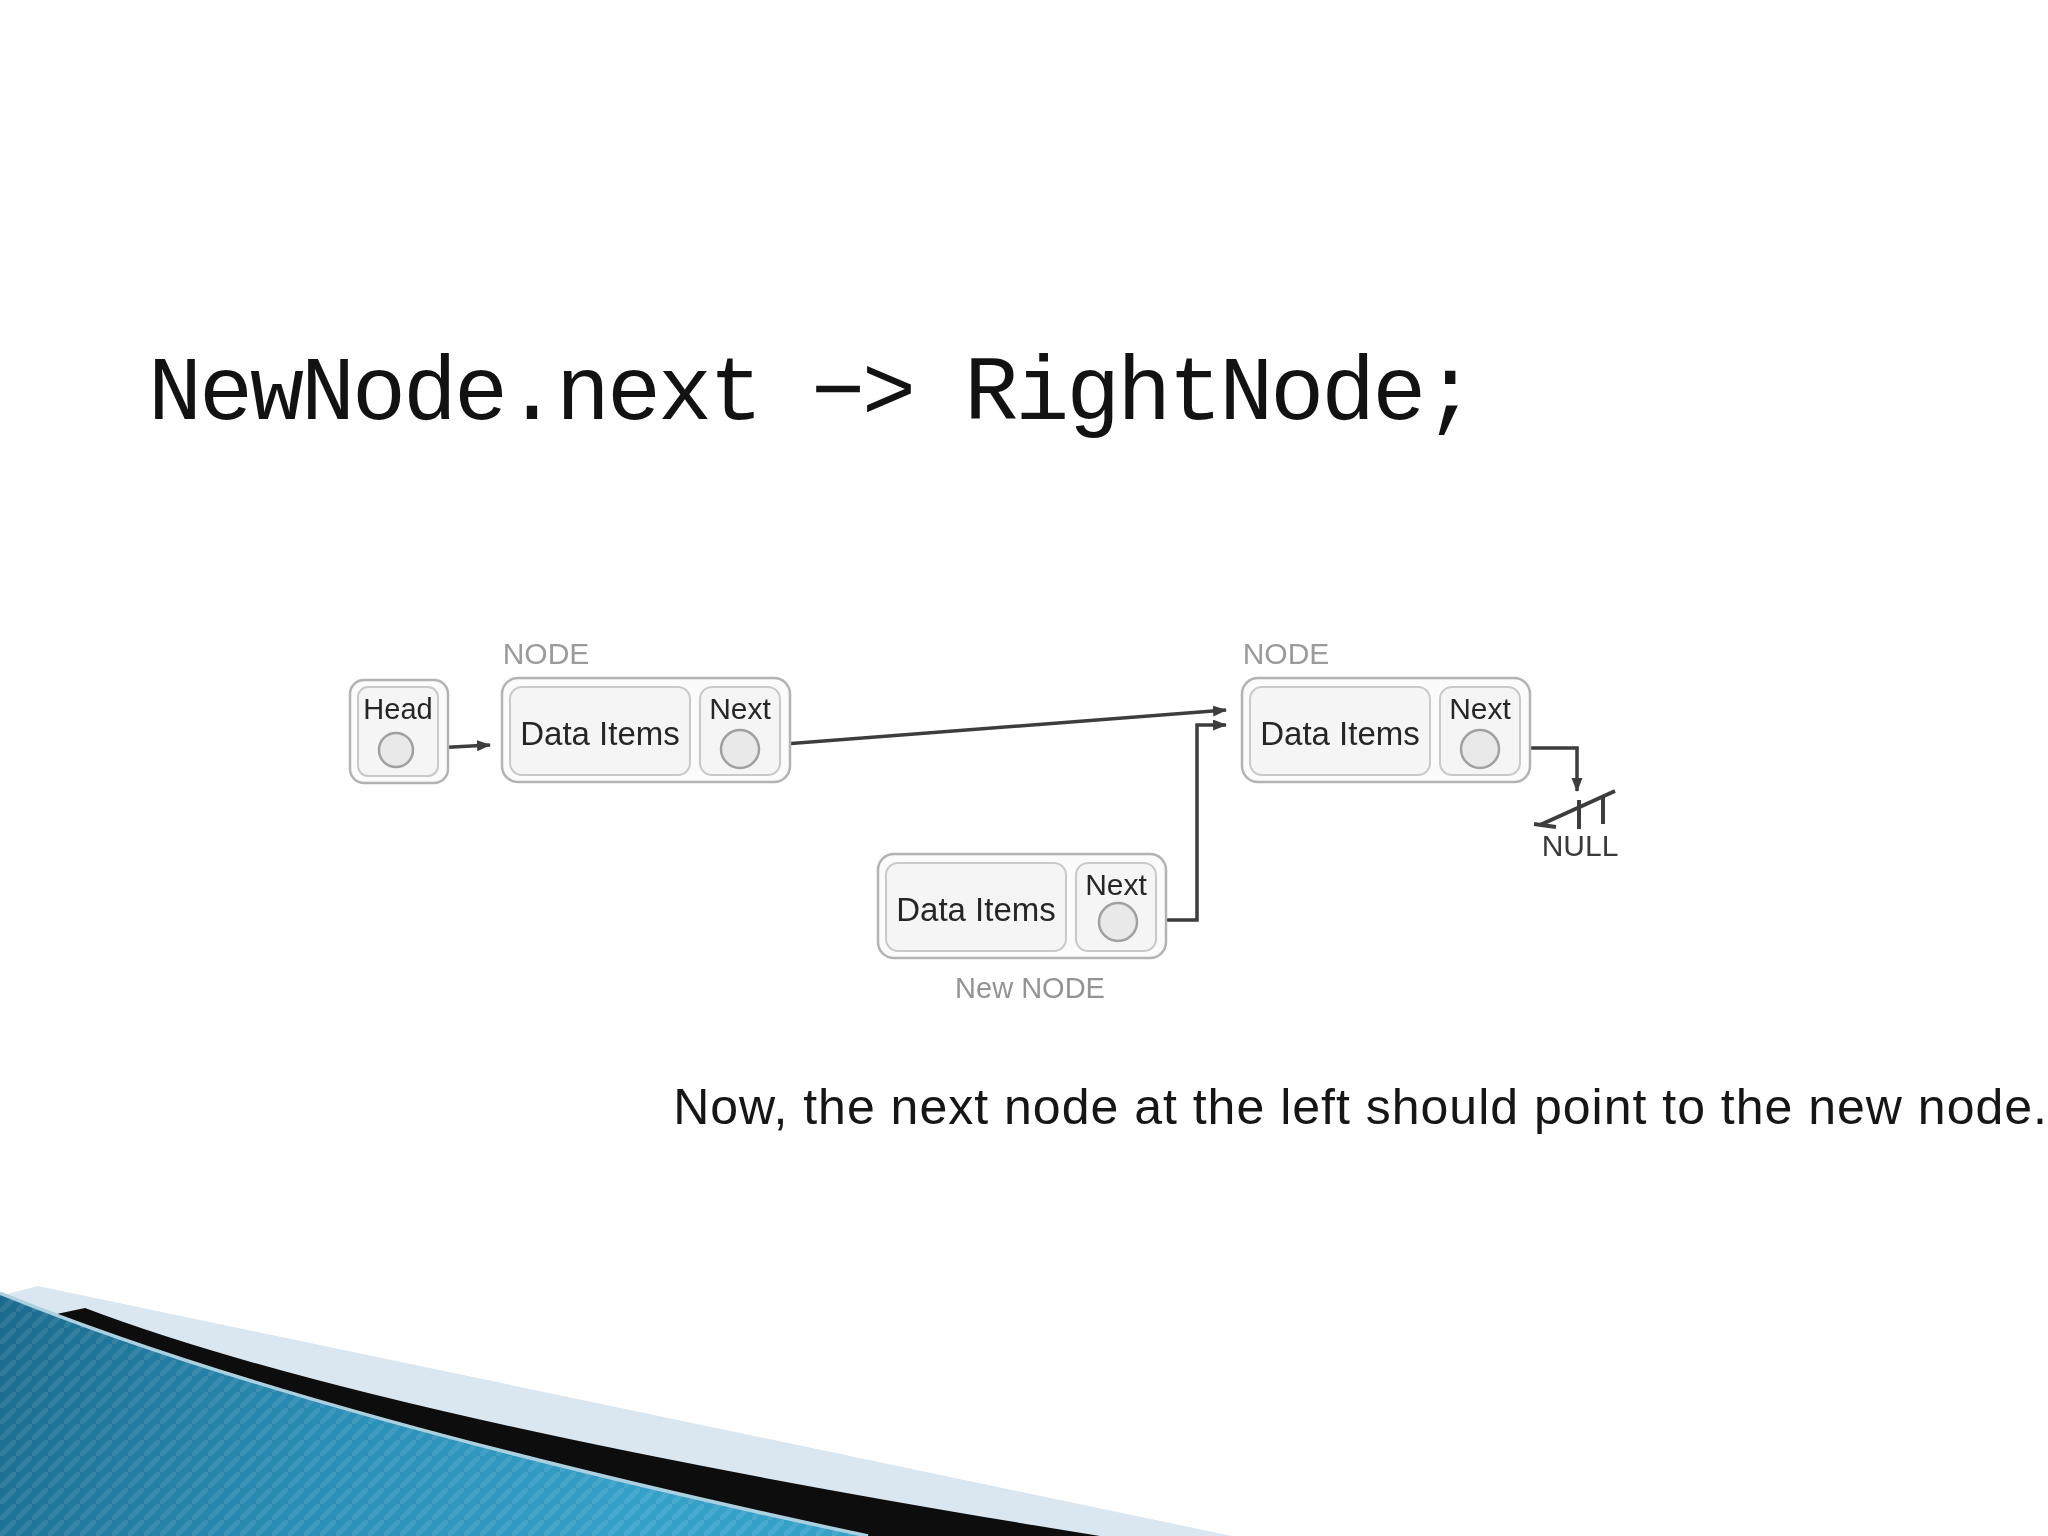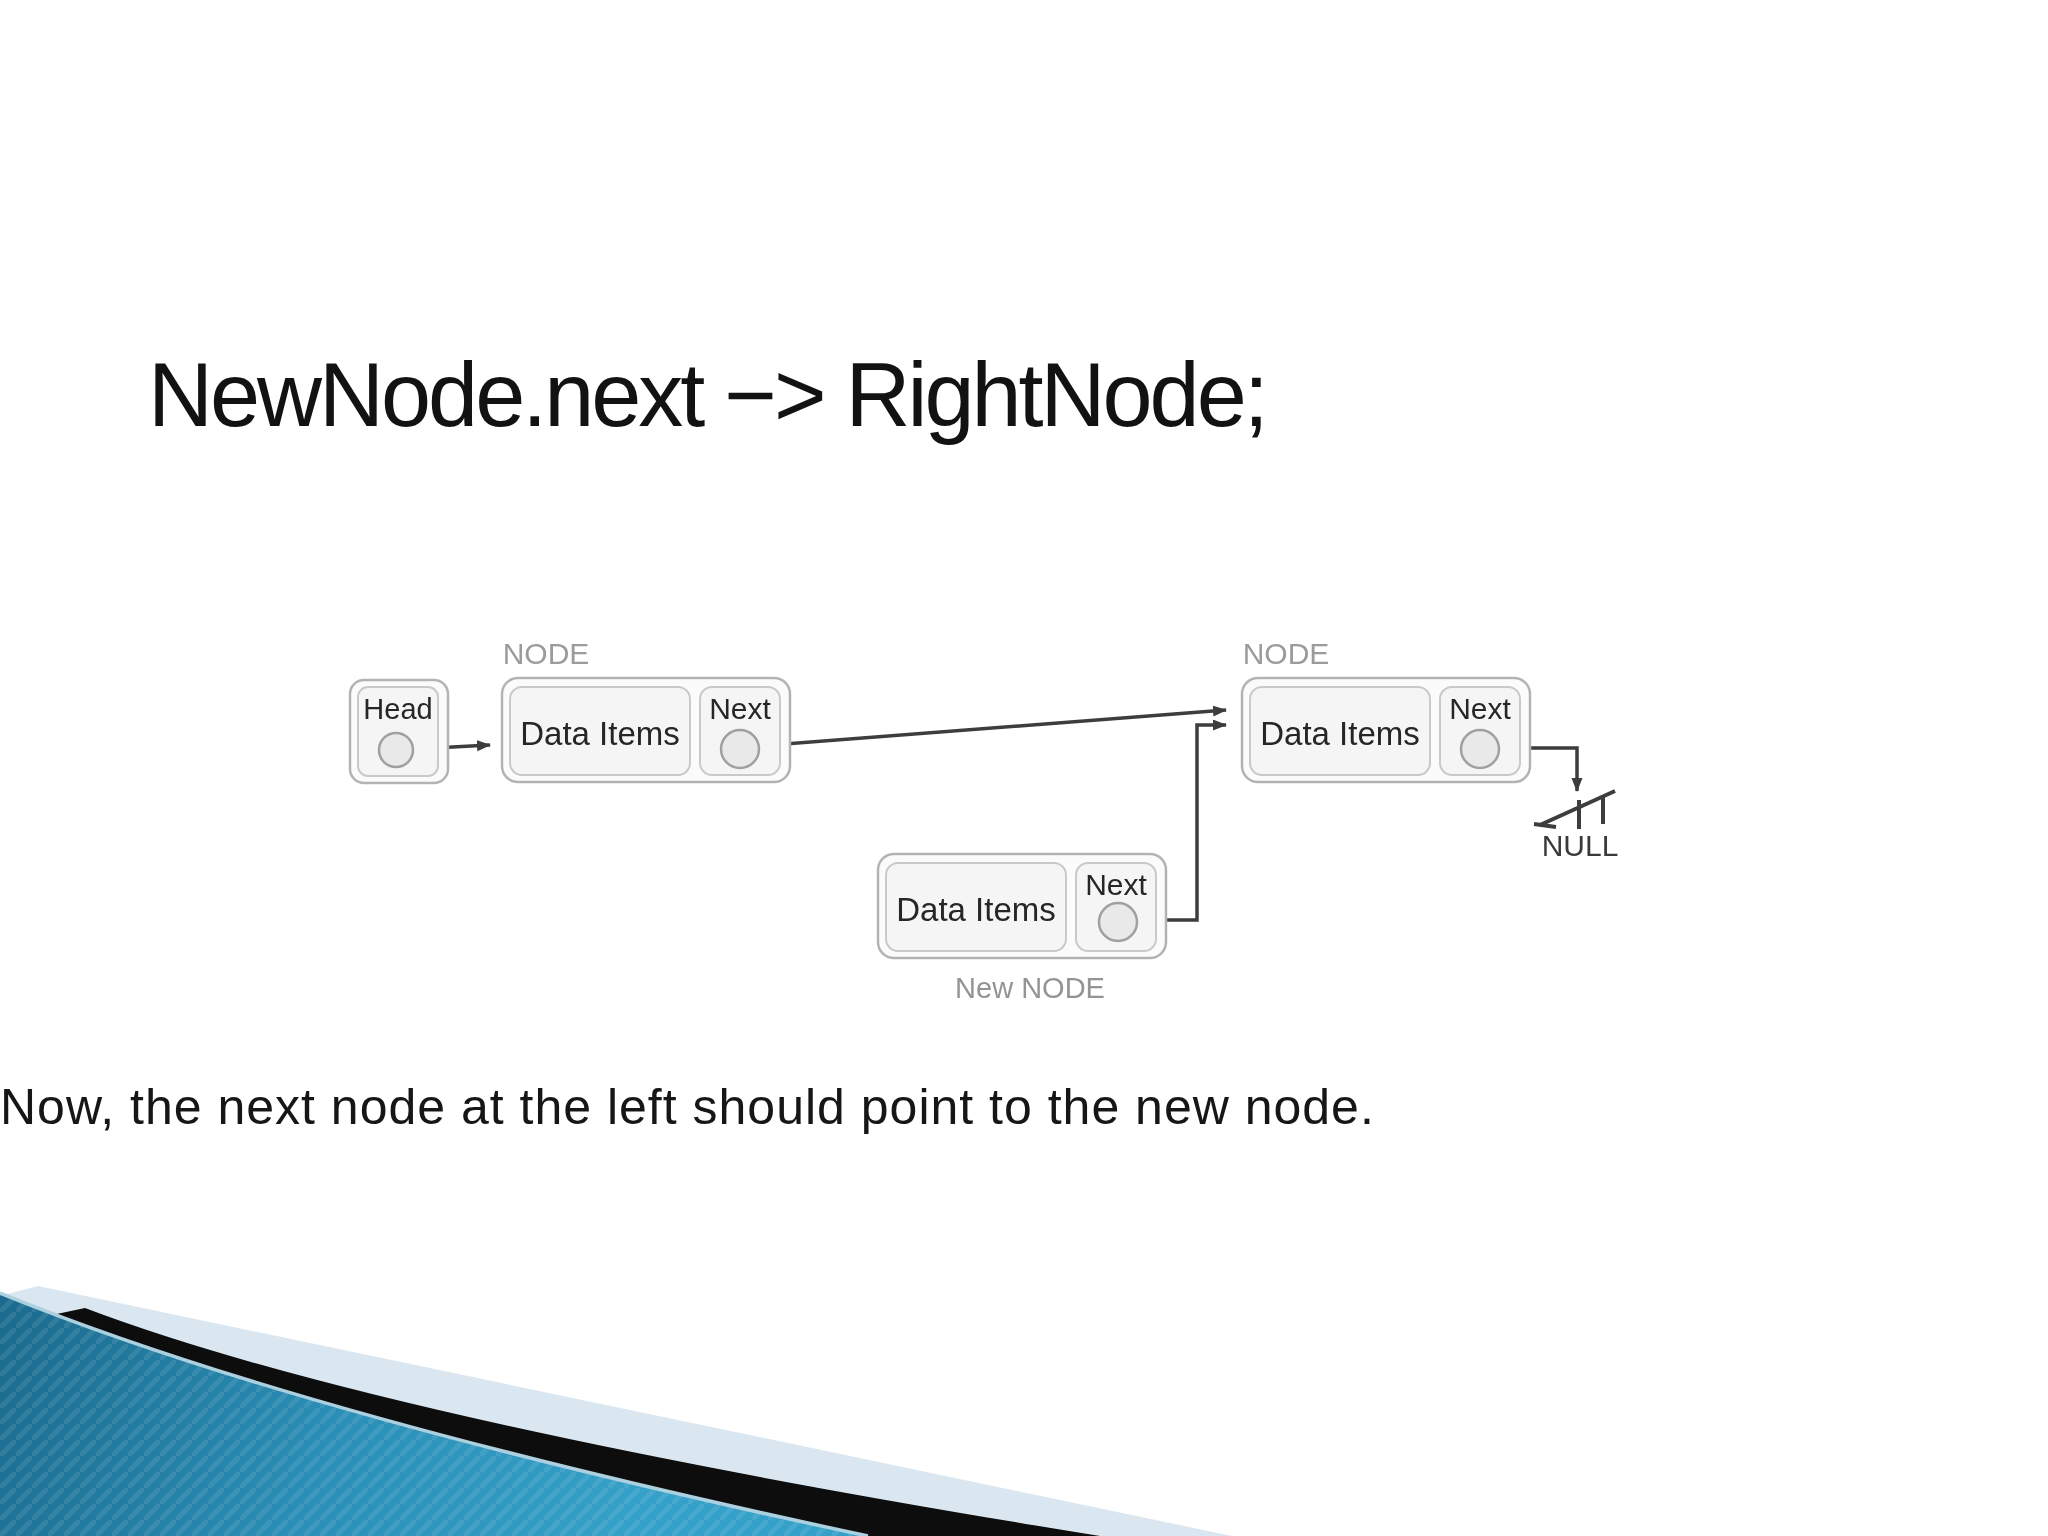--- a/index.html
+++ b/index.html
@@ -5,25 +5,25 @@
   html, body { margin: 0; padding: 0; }
   body {
     width: 2048px; height: 1536px; overflow: hidden;
     background: #ffffff;
     font-family: "Liberation Sans", sans-serif;
   }
   .slide { position: relative; width: 2048px; height: 1536px; background: #ffffff; }
   .slide-title {
     position: absolute; left: 148px; top: 344px; margin: 0;
     font-size: 90px; font-weight: 400; letter-spacing: -3px;
-    color: #121212; white-space: nowrap;
+    color: #121212; white-space: nowrap; font-family: Liberation Mono, monospace;
   }
   .slide-caption {
     position: absolute; left: 0; top: 1078px; width: 2048px;
-    text-align: left; font-size: 50px; letter-spacing: 1px;
+    text-align: right; font-size: 50px; letter-spacing: 1px;
     color: #161616; white-space: nowrap;
   }
   svg.layer { position: absolute; left: 0; top: 0; }
   text.boxtext { fill: #262626; }
   text.graylabel { fill: #9b9b9b; }
 </style>
 </head>
 <body>
 
 <div class="slide">

